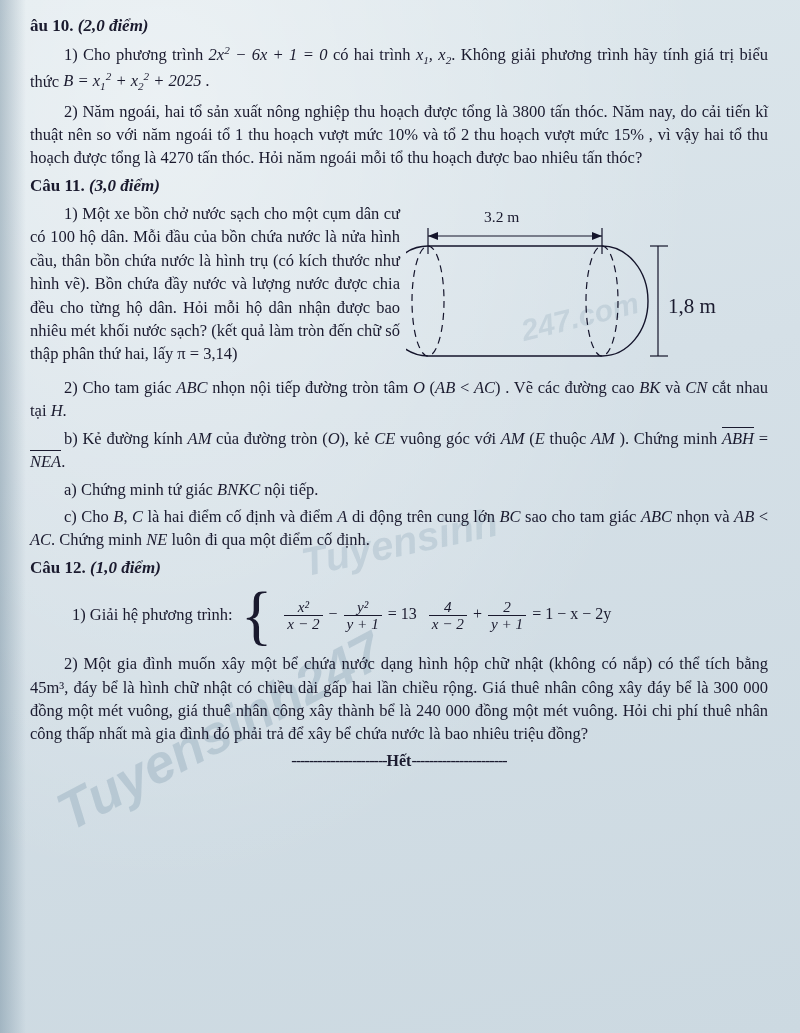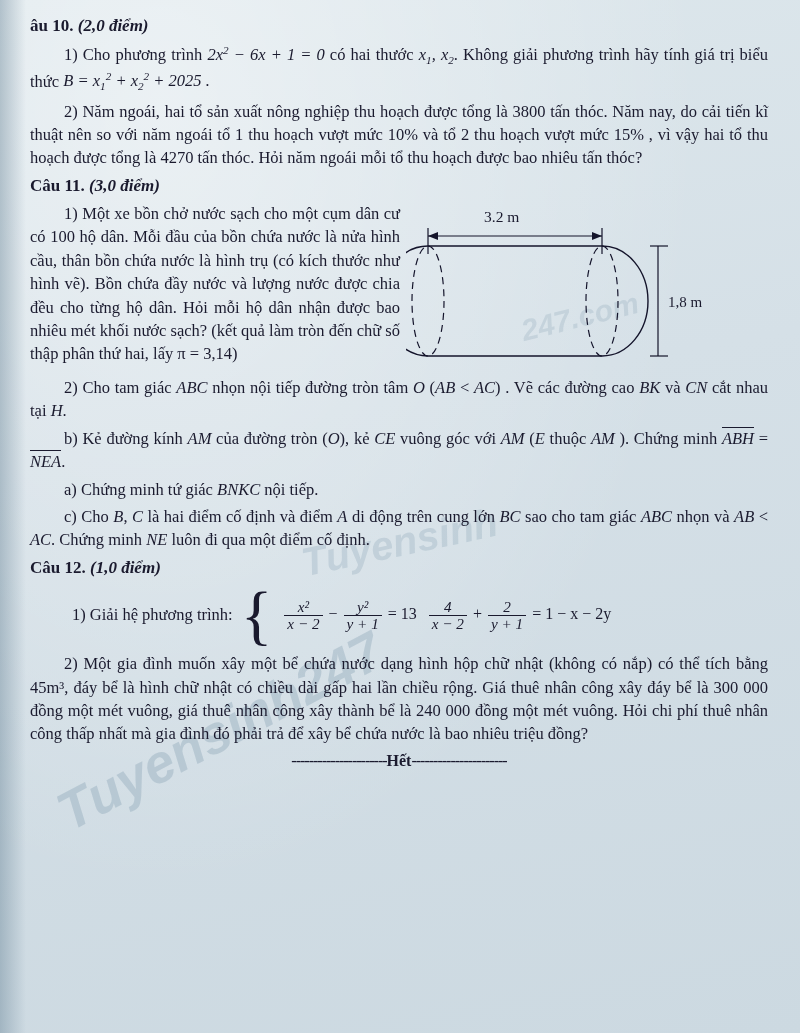--- a/index.html
+++ b/index.html
@@ -146,21 +146,21 @@
   <div class="content">
 
     <div class="qhead">
       <span>âu 10.</span>
       <span class="pts">(2,0 điểm)</span>
     </div>
 
     <p class="indent">
       <span>1) Cho phương trình</span>
       <span class="math">2<span class="up"></span><i>x</i><sup>2</sup> − 6<i>x</i> + 1 = 0</span>
-      <span>có hai thước</span>
+      <span>có hai trình</span>
       <span class="math"><i>x</i><sub>1</sub>, <i>x</i><sub>2</sub></span><span>. Không giải phương trình hãy tính giá trị biểu thức</span>
       <span class="math"><i>B</i> = <i>x</i><sub>1</sub><sup>2</sup> + <i>x</i><sub>2</sub><sup>2</sup> + 2025 .</span>
     </p>
 
     <p class="indent">2) Năm ngoái, hai tổ sản xuất nông nghiệp thu hoạch được tổng là 3800 tấn thóc. Năm nay, do cải tiến kĩ thuật nên so với năm ngoái tổ 1 thu hoạch vượt mức 10% và tổ 2 thu hoạch vượt mức 15% , vì vậy hai tổ thu hoạch được tổng là 4270 tấn thóc. Hỏi năm ngoái mỗi tổ thu hoạch được bao nhiêu tấn thóc?</p>
 
     <div class="qhead">
       <span>Câu 11.</span>
       <span class="pts">(3,0 điểm)</span>
     </div>
@@ -182,21 +182,21 @@
 
           <ellipse cx="22" cy="95" rx="16" ry="55" fill="none" stroke="#14142b" stroke-width="1.2" stroke-dasharray="7 5"></ellipse>
 
           <ellipse cx="196" cy="95" rx="16" ry="55" fill="none" stroke="#14142b" stroke-width="1.2" stroke-dasharray="7 5"></ellipse>
 
           <line x1="252" y1="40" x2="252" y2="150" stroke="#14142b" stroke-width="1.2"></line>
           <line x1="244" y1="40" x2="262" y2="40" stroke="#14142b" stroke-width="1.2"></line>
           <line x1="244" y1="150" x2="262" y2="150" stroke="#14142b" stroke-width="1.2"></line>
         </svg>
         <div style="position:absolute; left:78px; top:0px; font-size:15.5px;">3.2 m</div>
-        <div style="position:absolute; left:262px; top:86px; font-size:15px;">1,8 m</div>
+        <div style="position:absolute; left:262px; top:86px; font-size:21px;">1,8 m</div>
       </div>
     </div>
 
     <p class="indent" style="margin-top:2px;">
       2) Cho tam giác <i>ABC</i> nhọn nội tiếp đường tròn tâm <i>O</i> (<i>AB</i> &lt; <i>AC</i>) . Vẽ các đường cao <i>BK</i> và <i>CN</i> cắt nhau tại <i>H</i>.
     </p>
 
     <p class="indent">
       b) Kẻ đường kính <i>AM</i> của đường tròn (<i>O</i>), kẻ <i>CE</i> vuông góc với <i>AM</i> (<i>E</i> thuộc <i>AM</i> ). Chứng minh <span style="border-top:1.2px solid #1a1a2e; padding-top:1px;"><i>ABH</i></span> = <span style="border-top:1.2px solid #1a1a2e; padding-top:1px;"><i>NEA</i></span>.
     </p>

